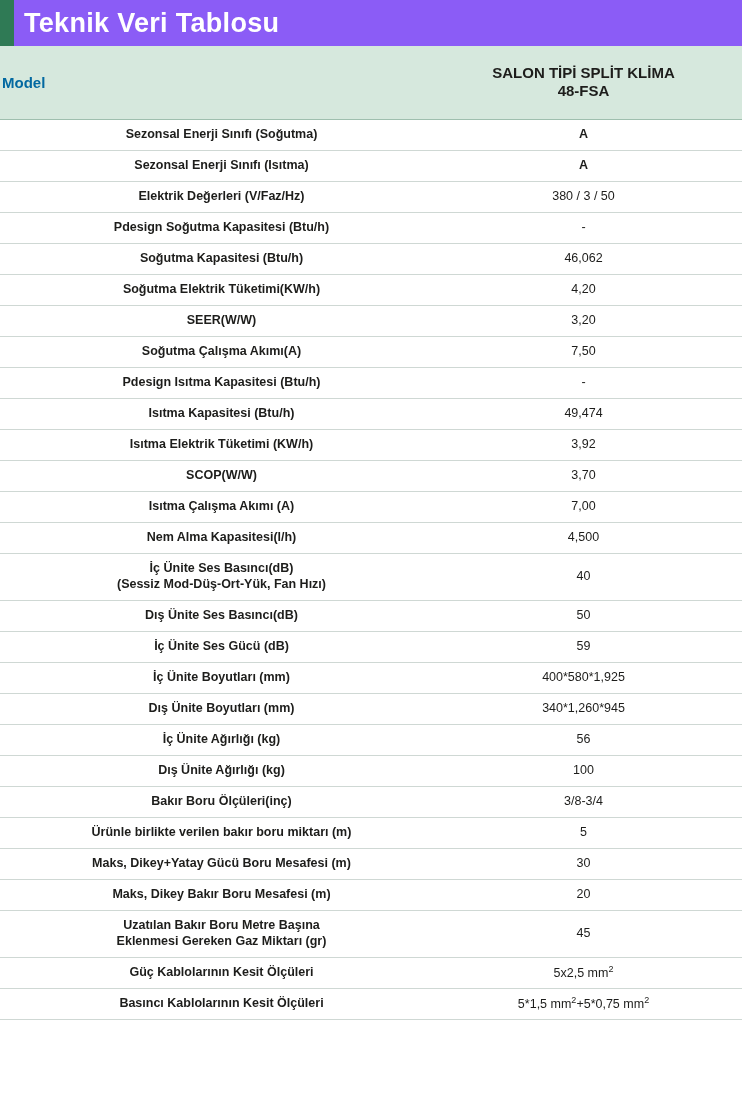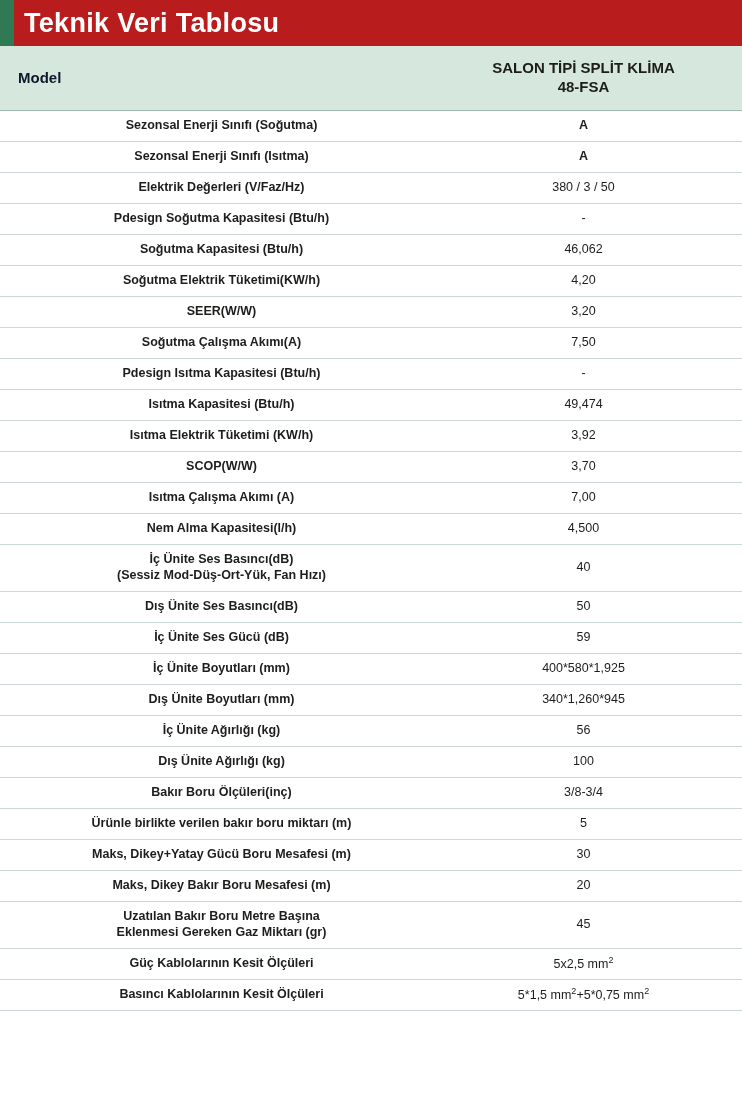--- a/index.html
+++ b/index.html
@@ -15,21 +15,21 @@
     color: #1d1d1b;
     overflow: hidden;
   }
   .sheet {
     width: 742px;
     position: relative;
   }
   
   .banner {
     height: 46px;
-    background: #b91c1c;
+    background: #8b5cf6;
     display: flex;
     align-items: center;
     padding-left: 24px;
   }
   .banner-accent {
     position: absolute;
     left: 0;
     top: 0;
     width: 14px;
     height: 46px;
@@ -52,25 +52,25 @@
   col.c-value { width: 317px; }
 
   thead th {
     background: #d6e8dd;
     border-bottom: 1px solid #9fbfae;
     padding: 8px 0 8px 0;
     vertical-align: middle;
   }
   th.model-head {
     text-align: left;
-    padding-left: 18px;
+    padding-left: 2px;
     font-size: 15px;
     font-weight: bold;
-    color: #0f172a;
-    height: 64px;
+    color: #0369a1;
+    height: 73px;
   }
   th.model-value {
     text-align: center;
     font-size: 15px;
     font-weight: bold;
     color: #1d1d1b;
     line-height: 1.25;
     padding: 4px 6px;
   }
   tbody td {

